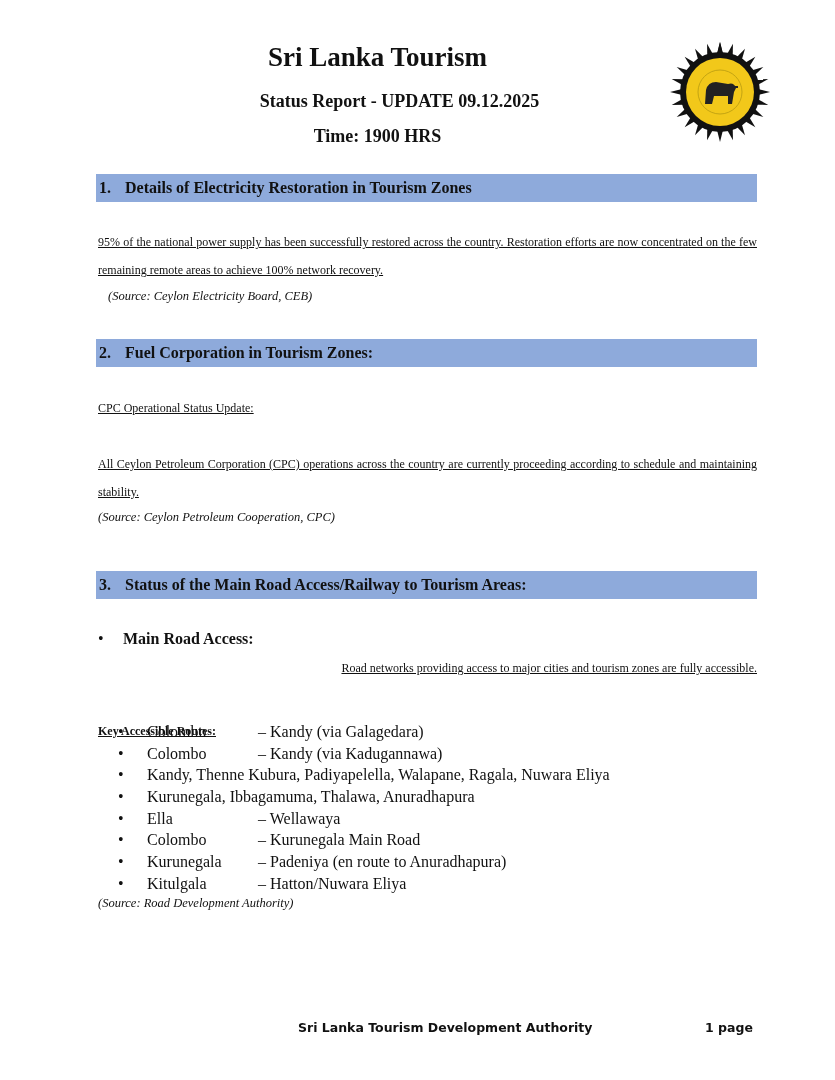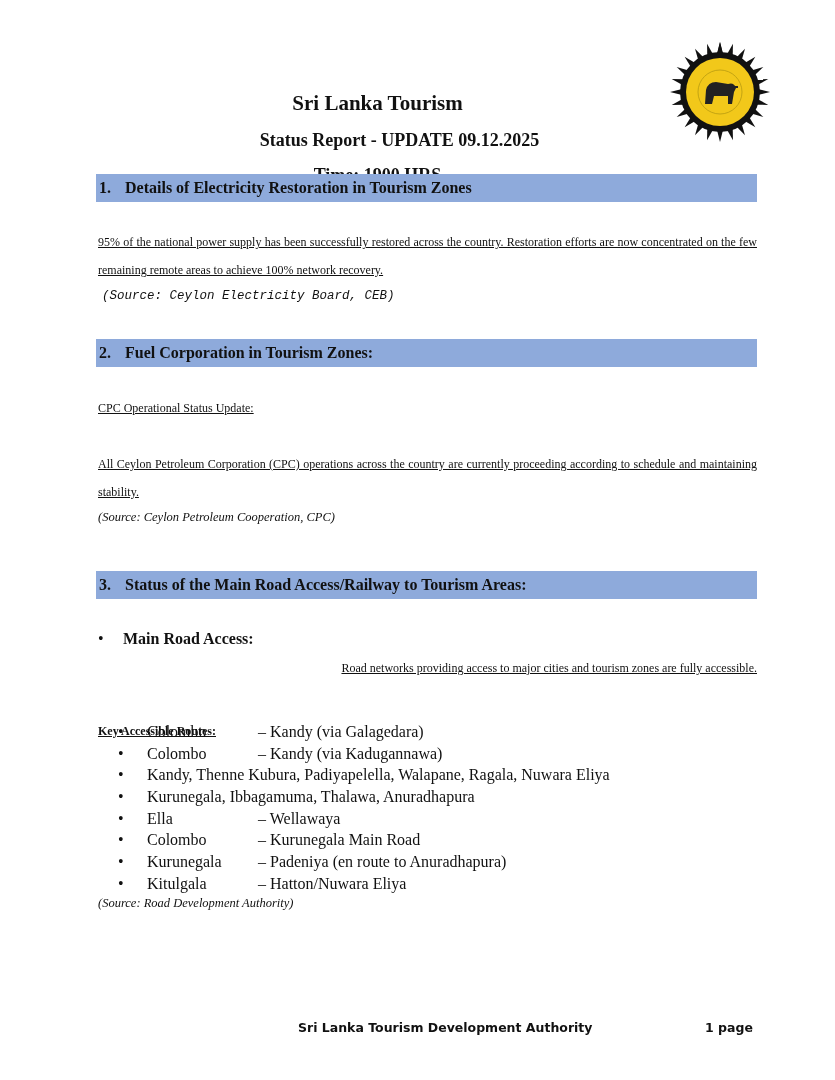--- a/index.html
+++ b/index.html
@@ -1,22 +1,22 @@
 <!DOCTYPE html>
 <html><head>
   <meta charset="utf-8">
   <style>
     html, body { margin: 0; padding: 0; background: #ffffff; }
     body {
       width: 835px; height: 1080px; position: relative; overflow: hidden;
       font-family: "Liberation Serif", serif; color: #111;
     }
     .title-block { position: absolute; left: 0; width: 755px; top: 44px; text-align: center; }
-    .t1 { font-size: 21px; font-weight: bold; line-height: 26px; margin-top: 46px; }
-    .t2 { font-size: 18px; font-weight: bold; line-height: 22px; margin-top: 13px; padding-left: 44px; }
+    .t1 { font-size: 27px; font-weight: bold; line-height: 26px; }
+    .t2 { font-size: 18px; font-weight: bold; line-height: 22px; margin-top: 20px; padding-left: 44px; }
     .t3 { font-size: 18px; font-weight: bold; line-height: 22px; margin-top: 13px; }
     .logo { position: absolute; left: 670px; top: 42px; width: 100px; height: 100px; }
     .section-bar {
       position: absolute; left: 96px; width: 661px; height: 28px;
       background: #8eaadb; font-weight: bold; font-size: 16px;
       display: flex; align-items: center;
     }
     .section-bar .num { width: 26px; padding-left: 3px; }
     .para { position: absolute; left: 98px; width: 659px; font-size: 12px; line-height: 28px; text-align: justify; text-decoration: underline; }
     .source { position: absolute; font-size: 12.5px; font-style: italic; }
@@ -76,21 +76,21 @@
     <path d="M35 62 L36 48 Q38 40 46 40 L58 42 Q64 40 66 46 L64 50 L62 62 L58 62 L58 54 L44 54 L42 62 Z" fill="#222"></path>
     <rect x="60" y="44" width="8" height="2" fill="#222"></rect>
   </svg>
 </div>
 
 <div class="section-bar" style="top:174px;">
   <span class="num">1.</span>
   <span>Details of Electricity Restoration in Tourism Zones</span>
 </div>
 <div class="para" style="top:228px;">95% of the national power supply has been successfully restored across the country. Restoration efforts are now concentrated on the few remaining remote areas to achieve 100% network recovery.</div>
-<div class="source" style="left:102px; top:289px;font-family:Liberation Mono, monospace;">(Source: Ceylon Electricity Board, CEB)</div>
+<div class="source" style="left:108px; top:289px;">(Source: Ceylon Electricity Board, CEB)</div>
 
 <div class="section-bar" style="top:339px;">
   <span class="num">2.</span>
   <span>Fuel Corporation in Tourism Zones:</span>
 </div>
 <div class="para" style="top:394px;">CPC Operational Status Update:</div>
 <div class="para" style="top:450px;">All Ceylon Petroleum Corporation (CPC) operations across the country are currently proceeding according to schedule and maintaining stability.</div>
 <div class="source" style="left:98px; top:510px;text-align:right;">(Source: Ceylon Petroleum Cooperation, CPC)</div>
 
 <div class="section-bar" style="top:571px;">

